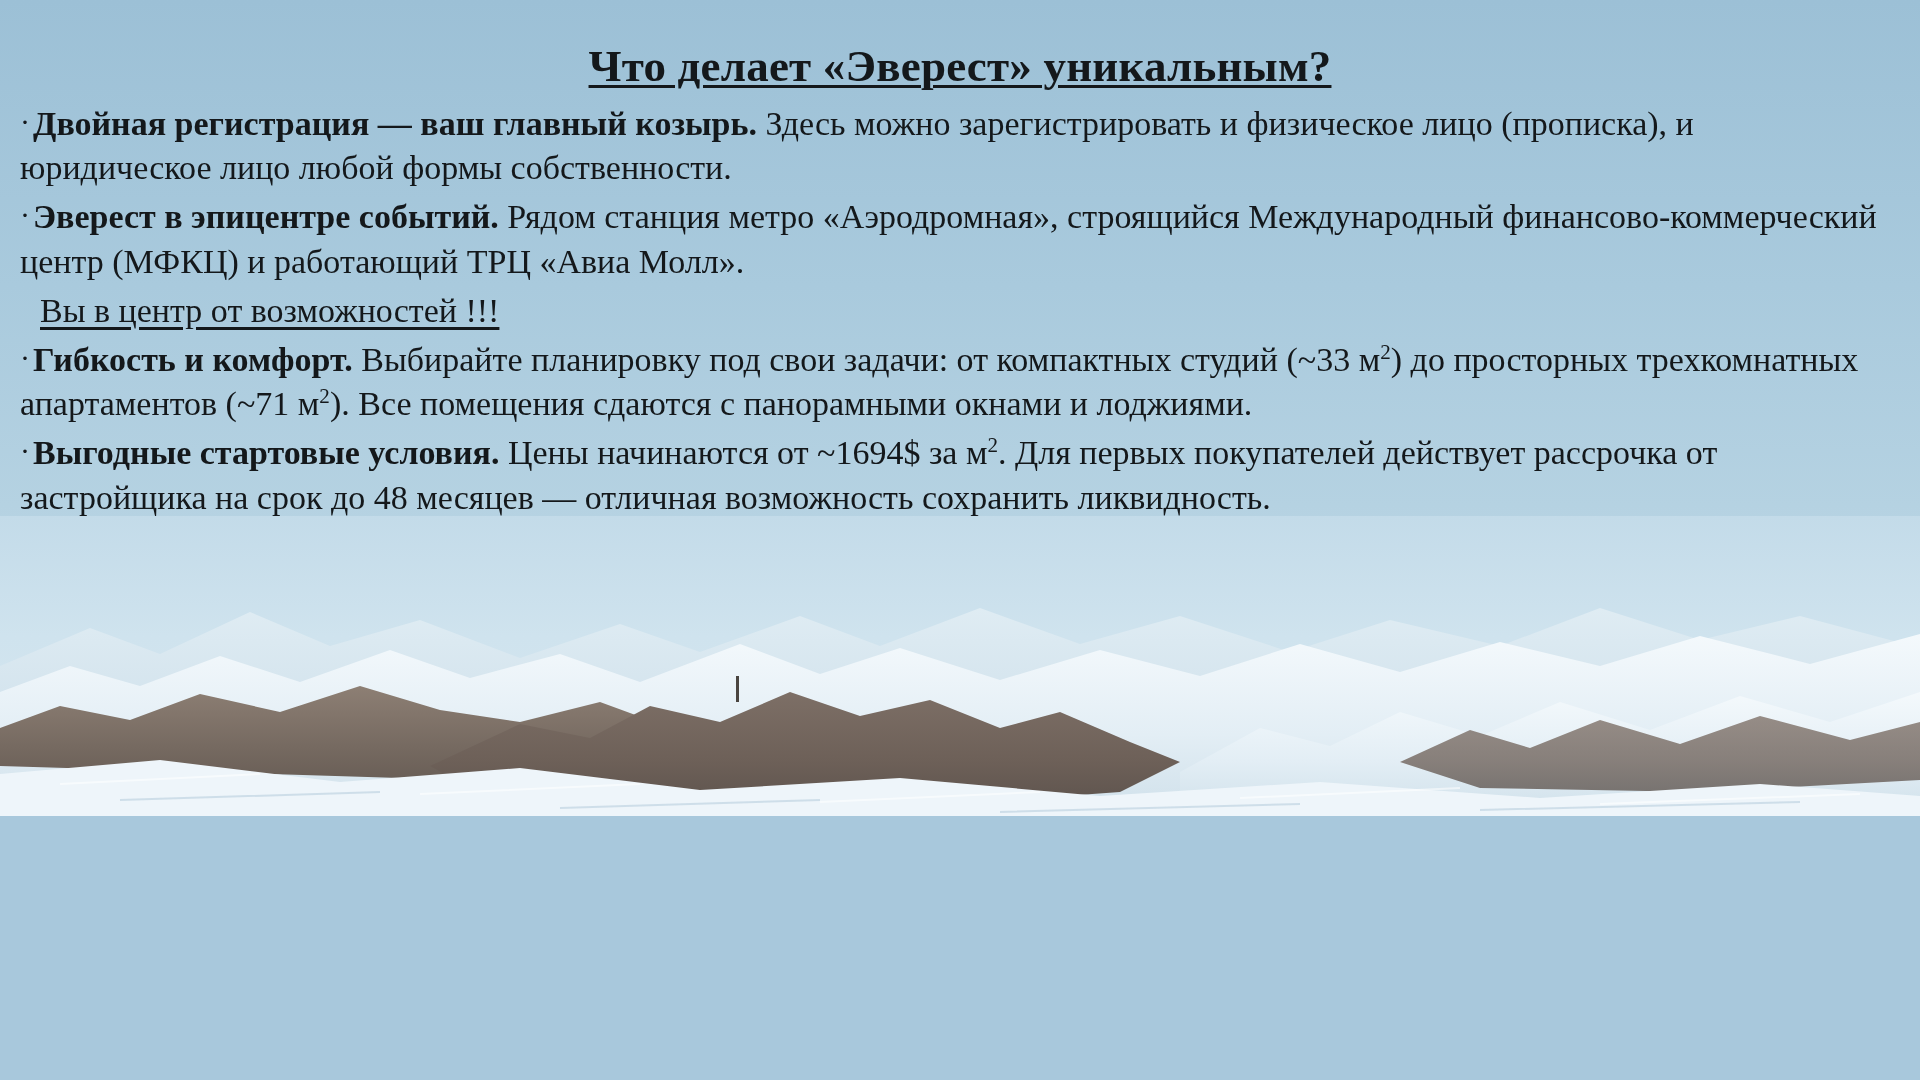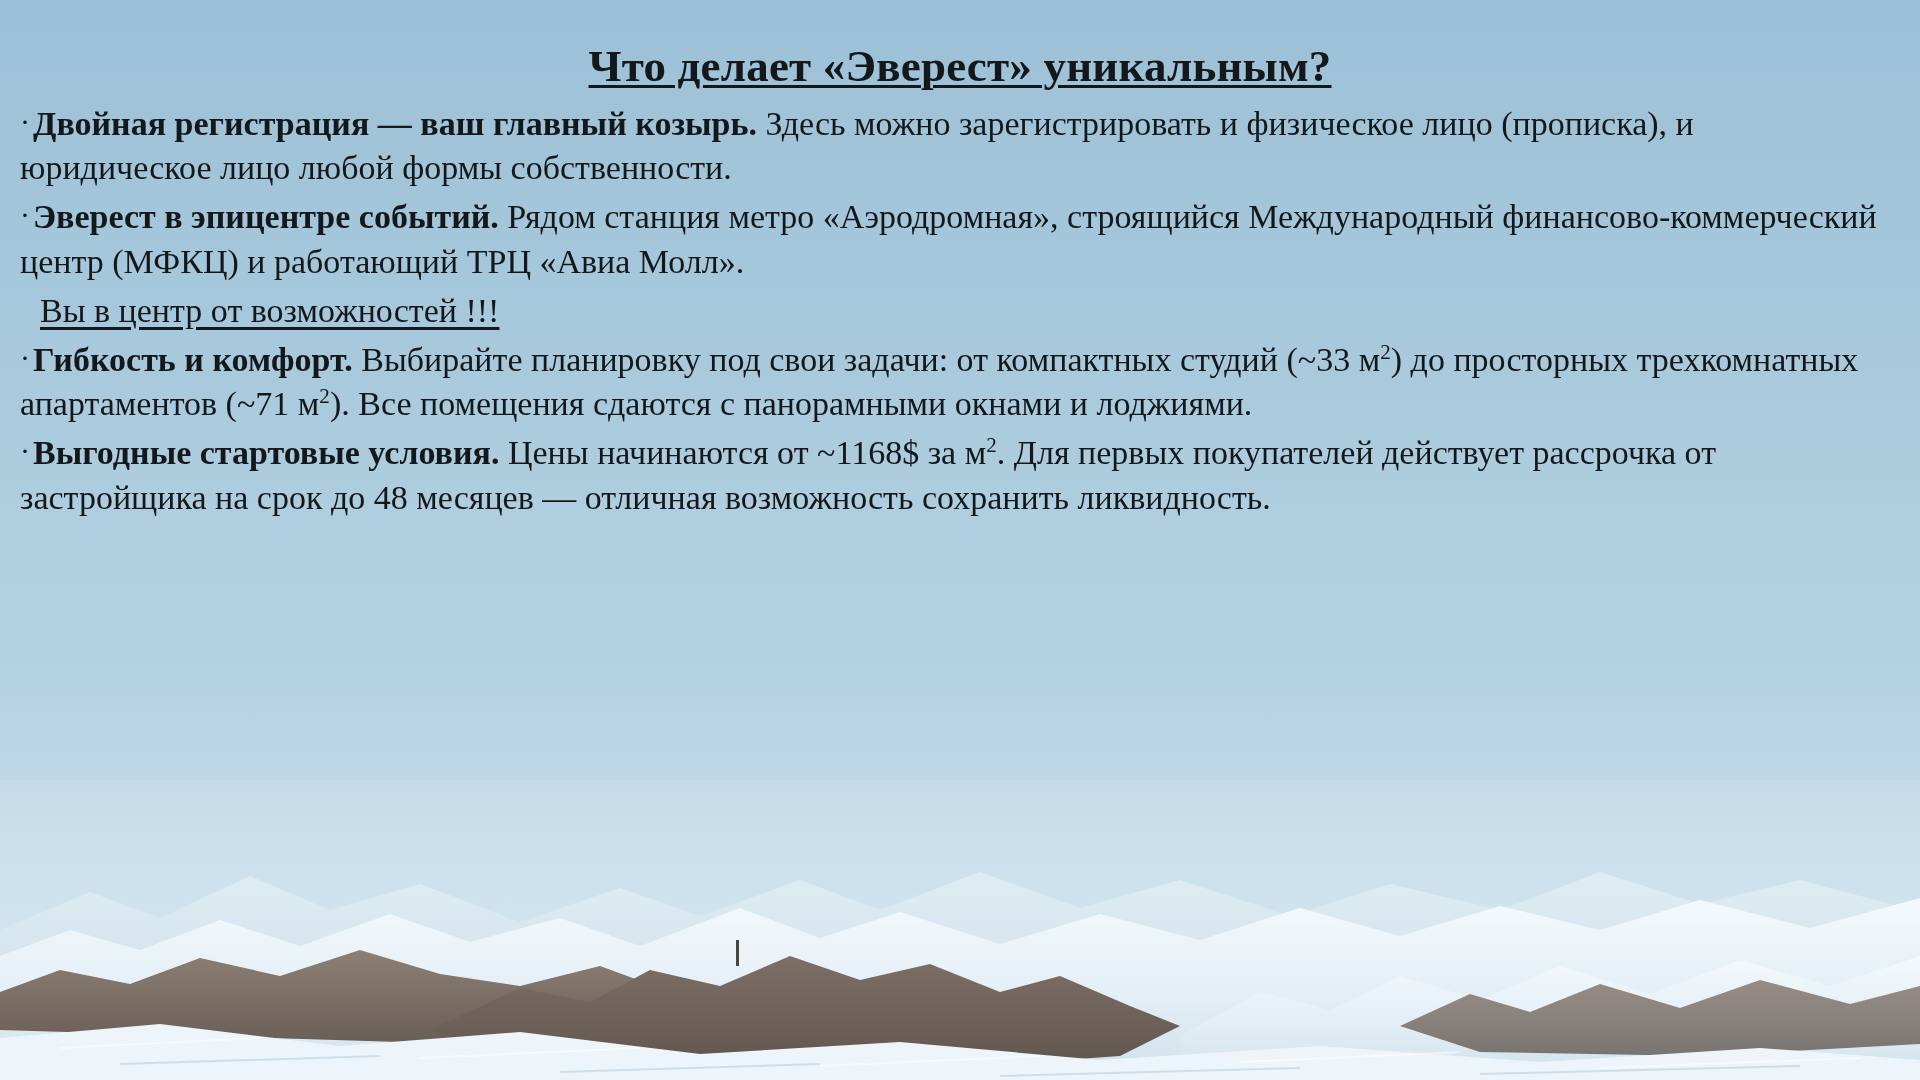--- a/index.html
+++ b/index.html
@@ -10,21 +10,21 @@
     overflow: hidden;
   }
   body {
     font-family: "Liberation Serif", "DejaVu Serif", serif;
     background: #a8c8dc;
   }
 
   #slide {
     position: relative;
     width: 1920px;
-    height: 1080px;
+    height: 816px;
     background: linear-gradient(180deg, #9cc0d6 0%, #a9cadd 35%, #b5d2e2 62%, #c2dae8 80%, #cfe2ee 100%);
     overflow: hidden;
   }
 
   
   #photo {
     position: absolute;
     left: 0;
     bottom: 0;
     width: 1920px;
@@ -181,18 +181,18 @@
       <p class="plain-line">
         <span class="uline">Вы в центр от возможностей !!!</span>
       </p>
 
 
       <p class="bullet">
         <span class="dot">·</span><span class="lead">Гибкость и комфорт.</span><span class="body-text"> Выбирайте планировку под свои задачи: от компактных студий (~33 м</span><sup>2</sup><span class="body-text">) до просторных трехкомнатных апартаментов (~71 м</span><sup>2</sup><span class="body-text">). Все помещения сдаются с панорамными окнами и лоджиями.</span>
       </p>
 
       <p class="bullet">
-        <span class="dot">·</span><span class="lead">Выгодные стартовые условия.</span><span class="body-text"> Цены начинаются от ~1168$ за м</span><sup>2</sup><span class="body-text">. Для первых покупателей действует рассрочка от застройщика на срок до 48 месяцев — отличная возможность сохранить ликвидность.</span>
+        <span class="dot">·</span><span class="lead">Выгодные стартовые условия.</span><span class="body-text"> Цены начинаются от ~1694$ за м</span><sup>2</sup><span class="body-text">. Для первых покупателей действует рассрочка от застройщика на срок до 48 месяцев — отличная возможность сохранить ликвидность.</span>
       </p>
 
     </div>
   </div>
 </div>
 
 </body></html>

